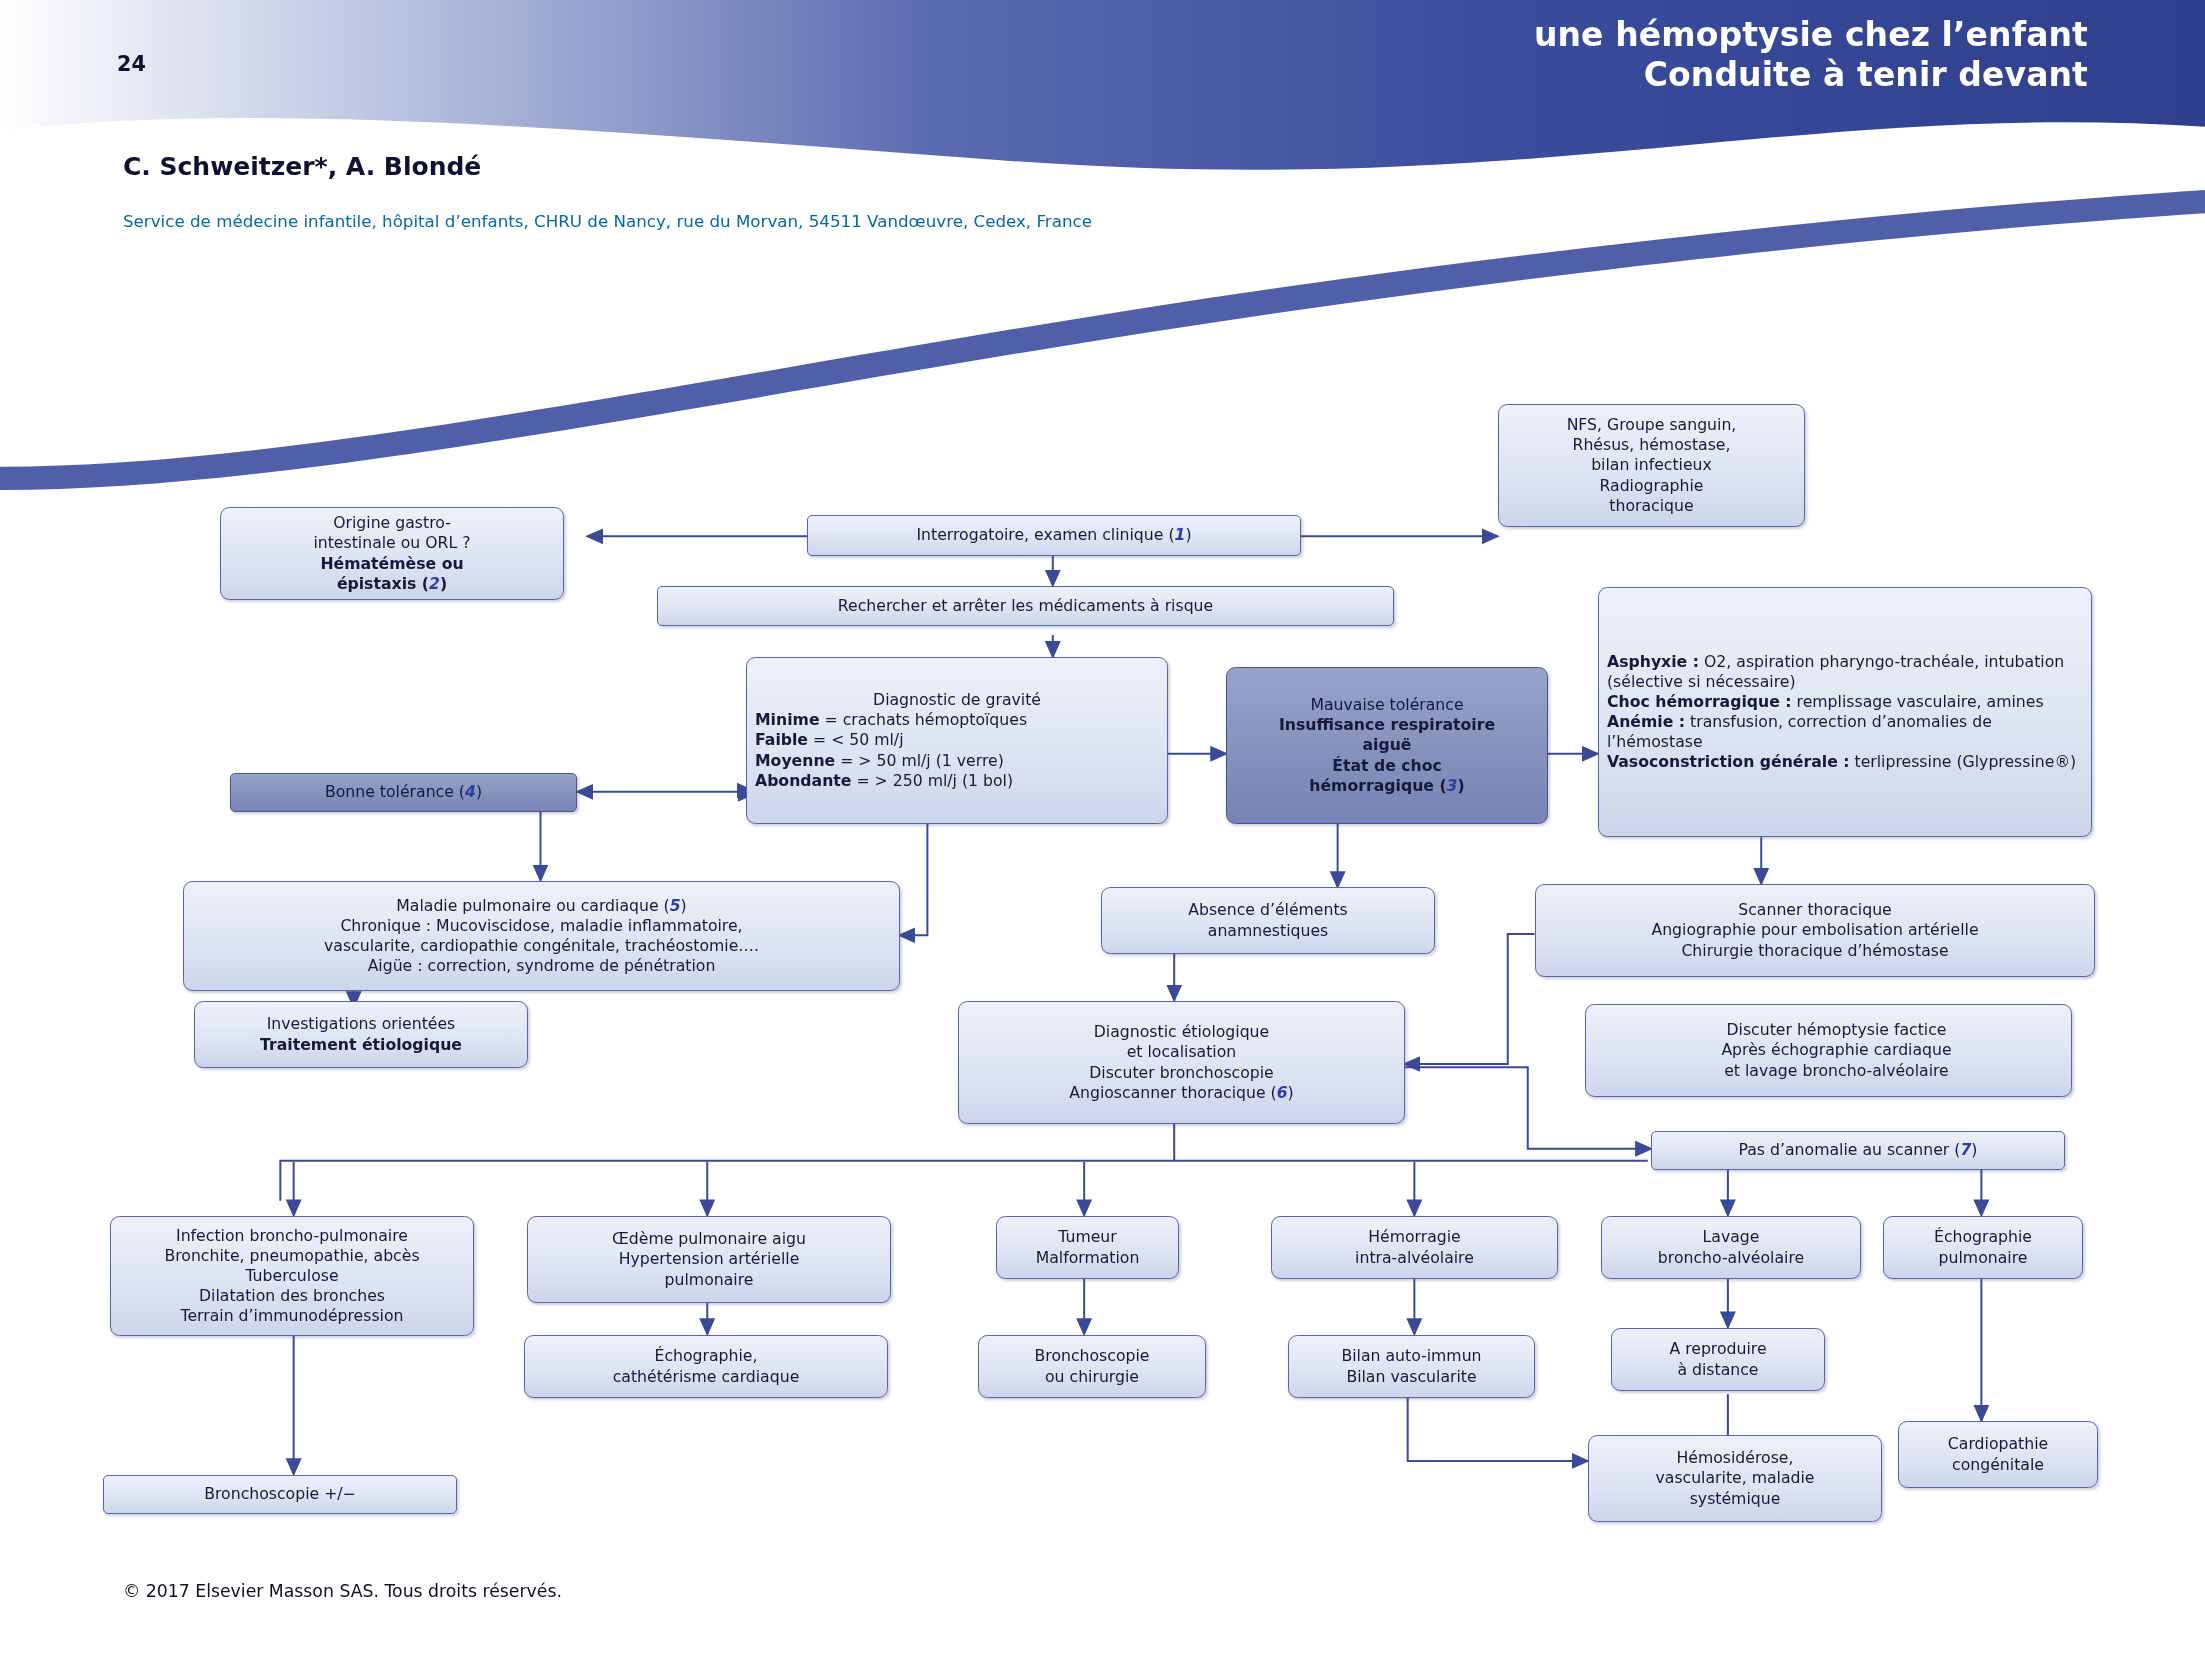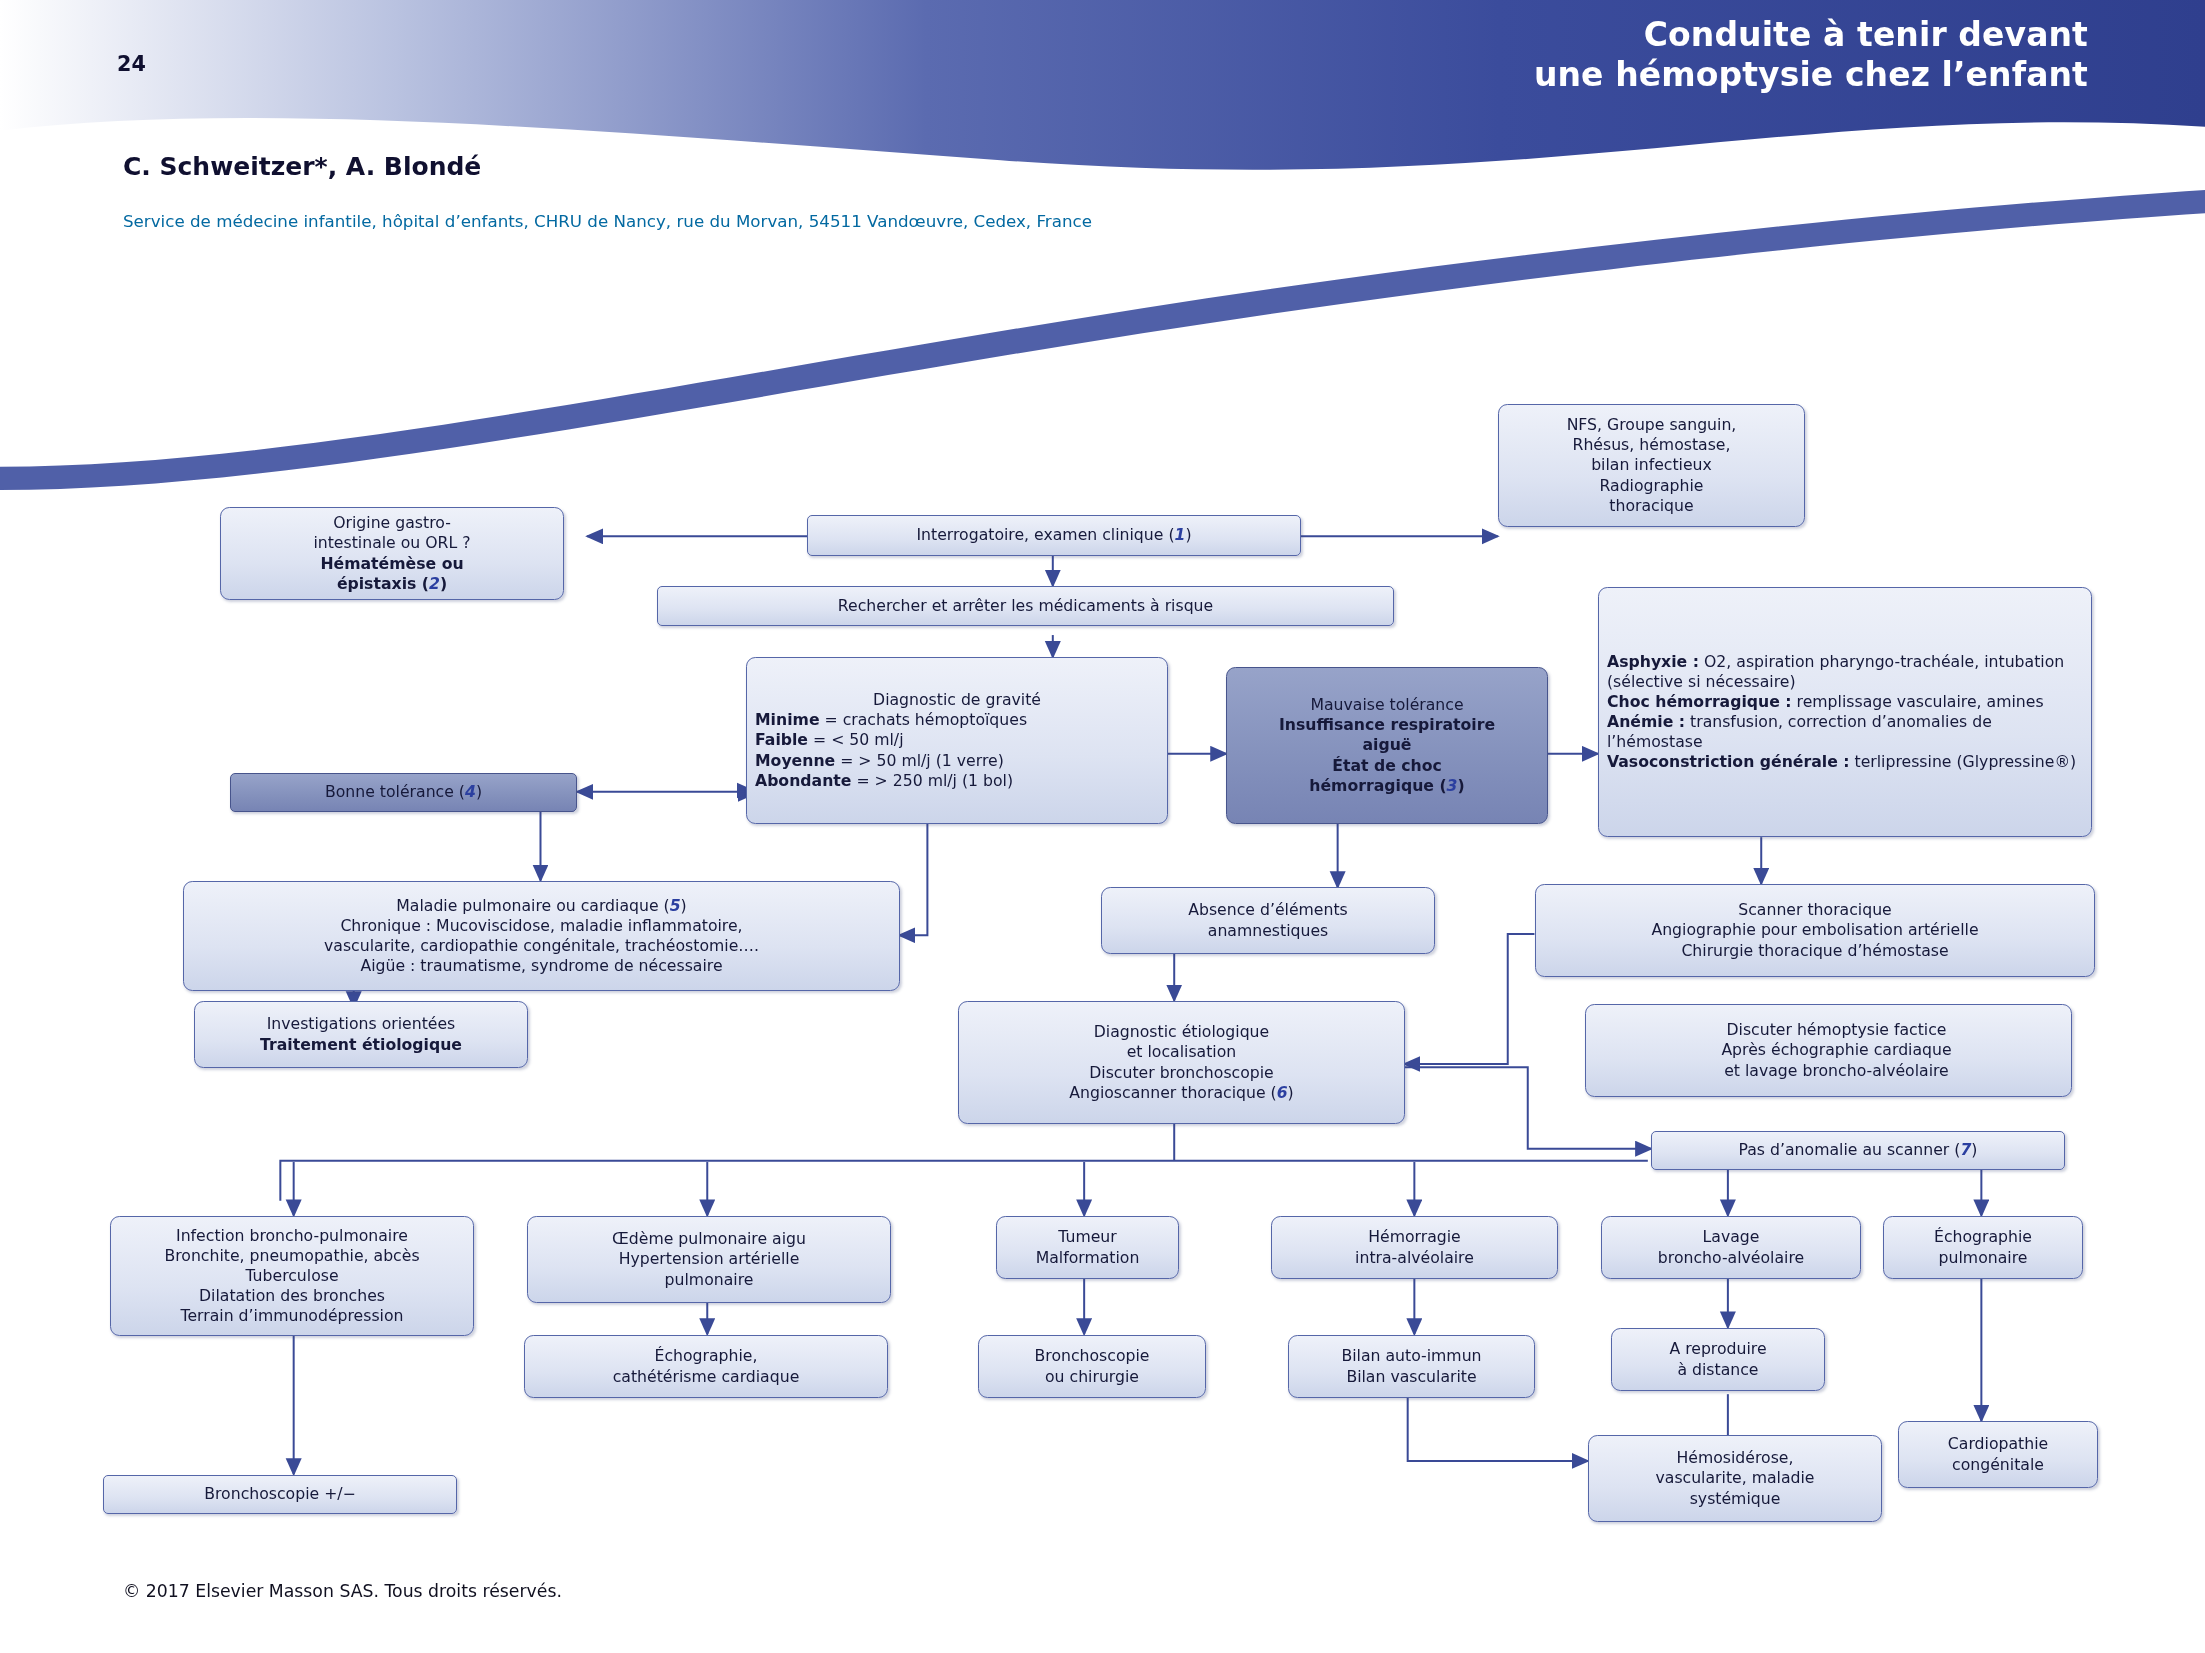--- a/index.html
+++ b/index.html
@@ -61,22 +61,22 @@
         <stop offset="0.68" stop-color="#3b4c9c"></stop>
         <stop offset="1" stop-color="#2f3f8e"></stop>
       </linearGradient>
     </defs>
     <path d="M0,0 H3305 V190 C2700,150 2300,300 1500,240 C900,196 380,150 0,196 Z" fill="url(#gh)"></path>
     <path d="M0,196 C380,150 900,196 1500,240 C2300,300 2700,150 3305,190 L3305,235 C2700,205 2300,350 1500,290 C900,246 380,200 0,246 Z" fill="#ffffff" opacity="0.0"></path>
   </svg>
 </div>
 <div id="page-number">24</div>
 <div id="header-title">
+  <div>une hémoptysie chez l’enfant</div>
   <div>Conduite à tenir devant</div>
-  <div>une hémoptysie chez l’enfant</div>
 </div>
 <div id="authors">C. Schweitzer*, A. Blondé</div>
 <div id="affiliation">Service de médecine infantile, hôpital d’enfants, CHRU de Nancy, rue du Morvan, 54511 Vandœuvre, Cedex, France</div>
 <div id="copyright">© 2017 Elsevier Masson SAS. Tous droits réservés.</div>
 
 <svg style="position:absolute;left:0;top:153px;width:2205px;height:374px;" viewBox="0 0 3305 560" width="2205" height="374">
   <path d="M0,470 C500,470 1200,300 2000,190 C2550,115 3000,75 3305,55 L3305,90 C3000,110 2560,150 2010,226 C1210,336 510,505 0,505 Z" fill="#3d4f9e" opacity="0.9"></path>
 </svg>
 
 <svg id="edges" viewBox="0 0 3305 2478" width="2205" height="1653">
@@ -200,21 +200,21 @@
 
 <div class="box pill dark" style="left:230px;top:773px;width:347px;height:39px;">
   <span style="font-weight:normal;">Bonne tolérance (<span class="num">4</span>)</span>
 </div>
 
 <div class="box" style="left:183px;top:881px;width:717px;height:110px;">
   <div class="inner">
     <div>Maladie pulmonaire ou cardiaque (<span class="num">5</span>)</div>
     <div>Chronique : Mucoviscidose, maladie inflammatoire,</div>
     <div>vascularite, cardiopathie congénitale, trachéostomie….</div>
-    <div>Aigüe : traumatisme, syndrome de nécessaire</div>
+    <div>Aigüe : correction, syndrome de pénétration</div>
   </div>
 </div>
 
 <div class="box" style="left:194px;top:1001px;width:334px;height:67px;">
   <div class="inner">
     <div>Investigations orientées</div>
     <div><b>Traitement étiologique</b></div>
   </div>
 </div>
 

